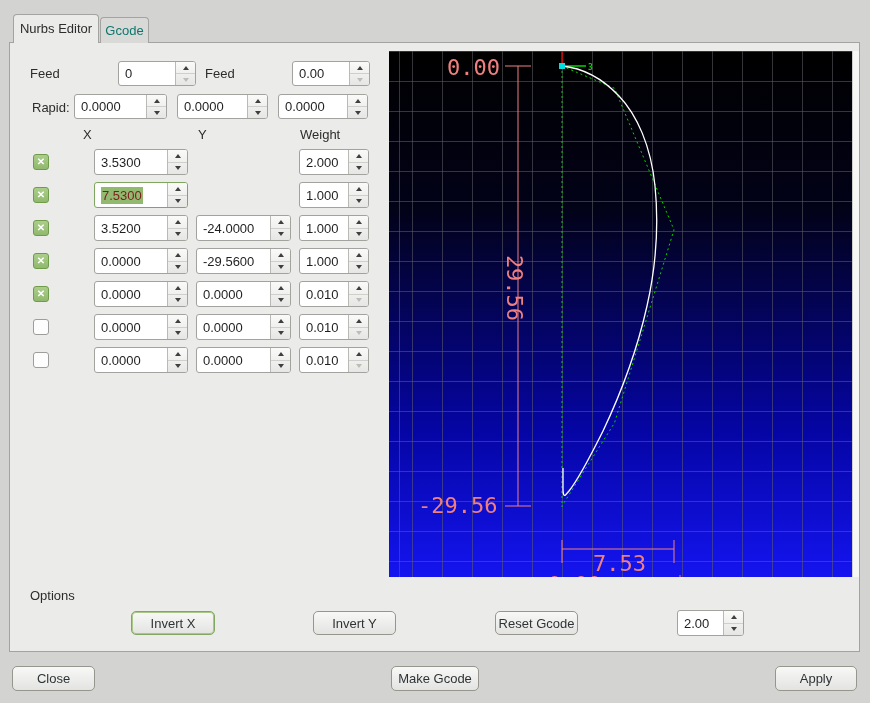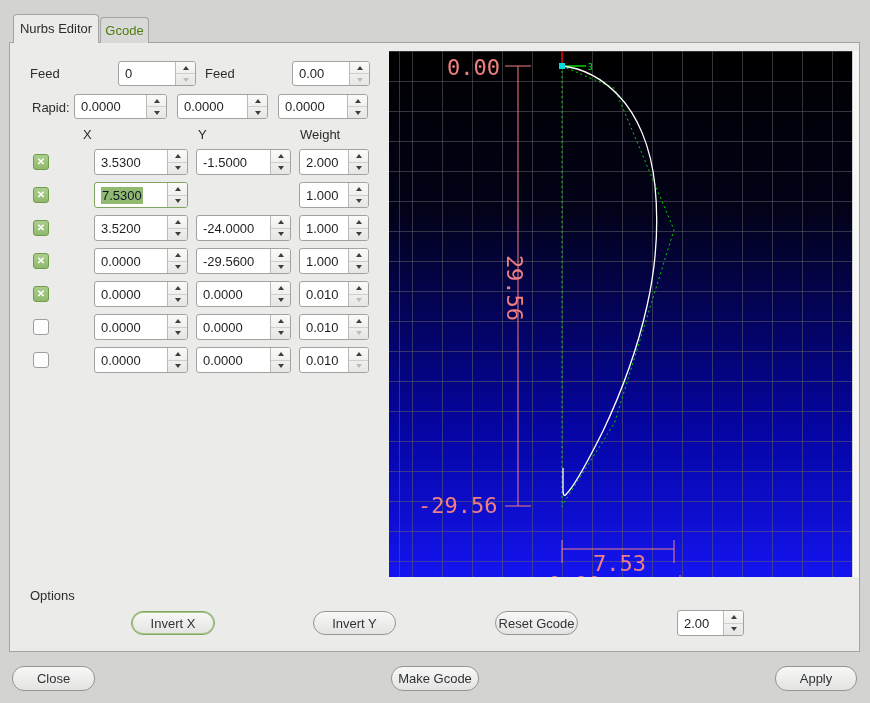--- a/index.html
+++ b/index.html
@@ -8,47 +8,47 @@
     background:#d3d3d1;color:#2c2c2c;
     font-family:"Liberation Sans",sans-serif;font-size:13px;
   }
   .layer{position:absolute;inset:0}
   
   .page{position:absolute;left:9px;top:42px;width:851px;height:610px;
         background:#ebebe9;border:1px solid #a3a3a1;box-sizing:border-box}
   .tab{position:absolute;box-sizing:border-box;text-align:center;
        border:1px solid #a3a3a1;border-bottom:none;border-radius:4px 4px 0 0;z-index:3}
   .tab.active{left:13px;top:14px;width:86px;height:29px;line-height:28px;background:#ebebe9}
-  .tab.inactive{left:100px;top:17px;width:49px;height:26px;line-height:25px;background:#d9d9d7;color:#4d7c0f}
+  .tab.inactive{left:100px;top:17px;width:49px;height:26px;line-height:25px;background:#d9d9d7;color:#0f766e}
   .lbl{position:absolute;white-space:nowrap}
   .bold{font-weight:normal}
   
   .spin{position:absolute;display:flex;box-sizing:border-box;background:#fff;
         border:1px solid #a2a29f;border-radius:3px;overflow:hidden}
   .spin.focus{border-color:#7fa65e}
   .spin .val{flex:1;display:flex;align-items:center;padding-left:6px;white-space:nowrap;color:#1f1f1f}
-  .spin .sel{background:#91ba70;color:#0f172a;padding:1px 1px}
+  .spin .sel{background:#91ba70;color:#7f1d1d;padding:1px 1px}
   .spin .steps{width:19px;display:flex;flex-direction:column;border-left:1px solid #b9b9b6;
                background:linear-gradient(#fafaf9,#e6e6e4)}
   .spin .st{flex:1;position:relative}
   .spin .st.up{border-bottom:1px solid #cfcfcc}
   .spin .st::after{content:"";position:absolute;left:50%;top:50%;transform:translate(-50%,-50%);
                    width:0;height:0;border-left:3px solid transparent;border-right:3px solid transparent}
   .spin .st.up::after{border-bottom:4px solid #3f3f3f}
   .spin .st.dn::after{border-top:4px solid #3f3f3f}
   .spin .st.dn.dis::after{border-top-color:#bcbcb9}
   
   .cb{position:absolute;width:16px;height:16px;box-sizing:border-box;border-radius:3px;
       display:flex;align-items:center;justify-content:center;
       font-size:10px;font-weight:bold;color:#fff;line-height:1}
   .cb.on{background:linear-gradient(#abce8b,#90b96d);border:1px solid #6f9b4a}
   .cb.off{background:#fdfdfd;border:1px solid #9d9d9b}
   
   .btn{position:absolute;display:flex;align-items:center;justify-content:center;box-sizing:border-box;
-       background:linear-gradient(#f8f8f7,#e3e3e1);border:1px solid #96968f;border-radius:12px;color:#2e3436}
+       background:linear-gradient(#f8f8f7,#e3e3e1);border:1px solid #96968f;border-radius:5px;color:#2e3436}
   .btn.focus{border-color:#83a662;box-shadow:inset 0 0 0 1px #a9c786}
   
   .canvas{position:absolute;left:389px;top:51px;width:463px;height:526px;overflow:hidden;
     background-image:
       repeating-linear-gradient(to right, rgba(95,95,102,0.55) 0 1px, transparent 1px 30px),
       repeating-linear-gradient(to bottom, rgba(95,95,102,0.55) 0 1px, transparent 1px 30px),
       linear-gradient(180deg,#000000 0%,#020218 30%,#0505a4 72%,#1414f0 100%);
     background-position:23px 0, 0 0, 0 0;}
   .canvas svg{position:absolute;left:0;top:0;overflow:hidden}
   .vstrip{position:absolute;left:852px;top:51px;width:7px;height:526px;
@@ -107,27 +107,20 @@
     </span>
 
   <span class="lbl" style="left:83px;top:127px">X</span>
   <span class="lbl" style="left:198px;top:127px">Y</span>
   <span class="lbl" style="left:300px;top:127px">Weight</span>
 
   <div class="layer">
       <span class="cb on" style="left:33px;top:154px">✕</span>
       <span class="spin" style="left:94px;top:149px;width:94px;height:26px">
         <span class="val">3.5300</span>
-        <span class="steps">
-          <span class="st up"></span>
-          <span class="st dn"></span>
-        </span>
-      </span>
-      <span class="spin" style="left:196px;top:149px;width:95px;height:26px">
-        <span class="val">-1.5000</span>
         <span class="steps">
           <span class="st up"></span>
           <span class="st dn"></span>
         </span>
       </span>
       <span class="spin" style="left:299px;top:149px;width:70px;height:26px">
         <span class="val">2.000</span>
         <span class="steps">
           <span class="st up"></span>
           <span class="st dn"></span>

